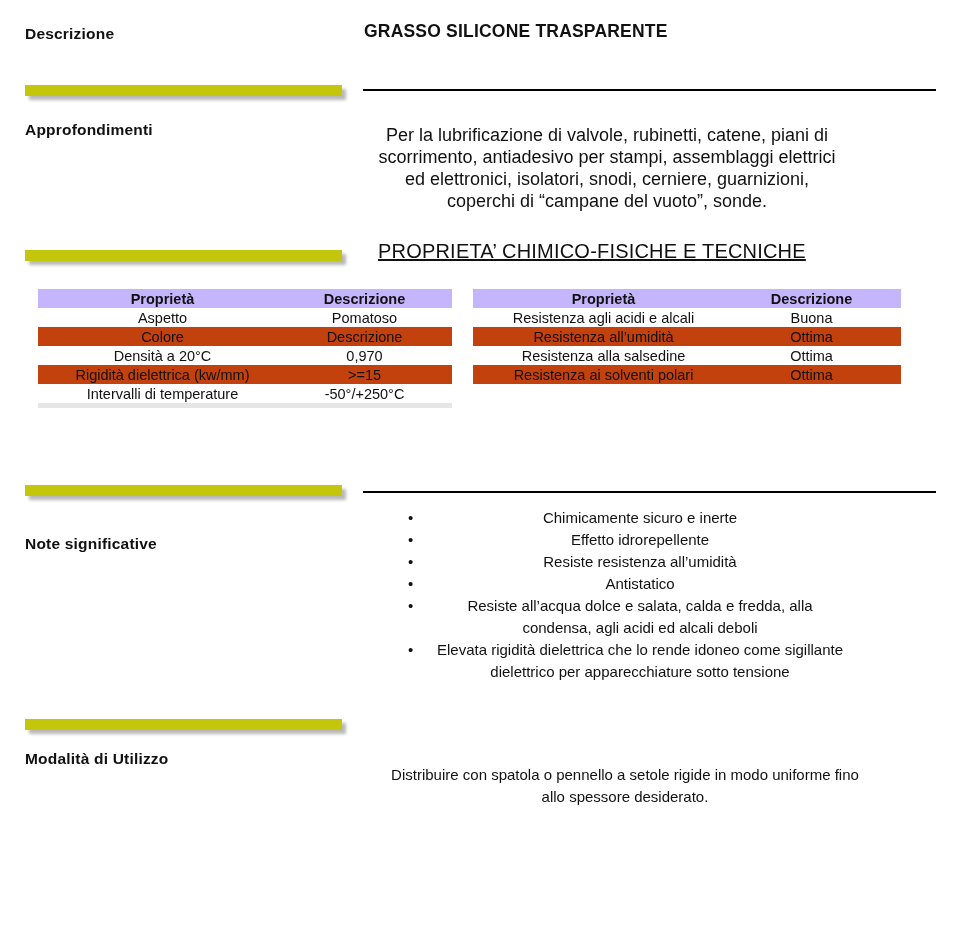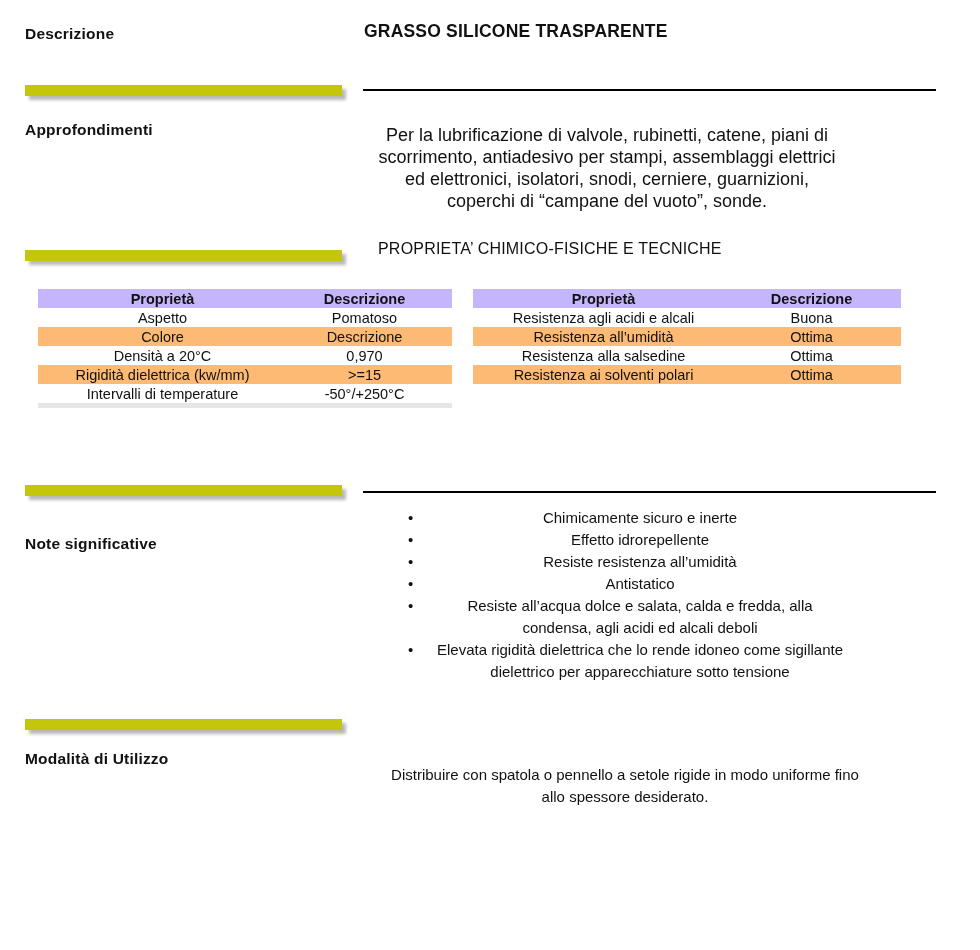--- a/index.html
+++ b/index.html
@@ -6,25 +6,25 @@
   body {
     width:980px; height:950px; background:#ffffff; position:relative;
     font-family:"Liberation Sans", sans-serif; color:#111111; overflow:hidden;
   }
   .abs { position:absolute;text-align:center; }
   .side-label { font-weight:bold; font-size:15.5px; letter-spacing:0.2px; }
   .doc-title { font-weight:bold; font-size:17.5px; letter-spacing:0.2px; }
   .accent-bar { width:317px; height:11px; background:#c3c60b; box-shadow:4px 4px 3px rgba(0,0,0,0.28); }
   .hline { width:573px; height:2px; background:#000000; }
   .body-text { font-size:18px; line-height:22px; }
-  .section-heading { font-size:16px; letter-spacing:0.2px; }
+  .section-heading { font-size:20px; letter-spacing:0.2px;text-decoration:underline; }
   .ptable { font-size:14.5px; }
   .trow { display:flex; align-items:center; height:19px; }
   .trow.thead { background:#c4b5fd; font-weight:bold; }
-  .trow.stripe { background:#fdba74; }
+  .trow.stripe { background:#c2410c; }
   .tcell { box-sizing:border-box; white-space:nowrap; overflow:hidden; }
   #table-left .c0 { width:239px; padding-left:10px; }
   #table-left .c1 { flex:1; }
   #table-right .c0 { width:249px; padding-left:12px; }
   #table-right .c1 { flex:1; }
   .table-bottom-stripe { height:5px; background:#e6e6e6; }
   ul.notes { margin:0; padding:0; list-style:none; font-size:15px; line-height:22px; width:445px; }
   ul.notes li { position:relative; padding-left:35px; }
   ul.notes li::before { content:"\2022"; position:absolute; left:8px; top:0; }
   .usage-paragraphs { font-size:15px; line-height:22px; width:470px; }

